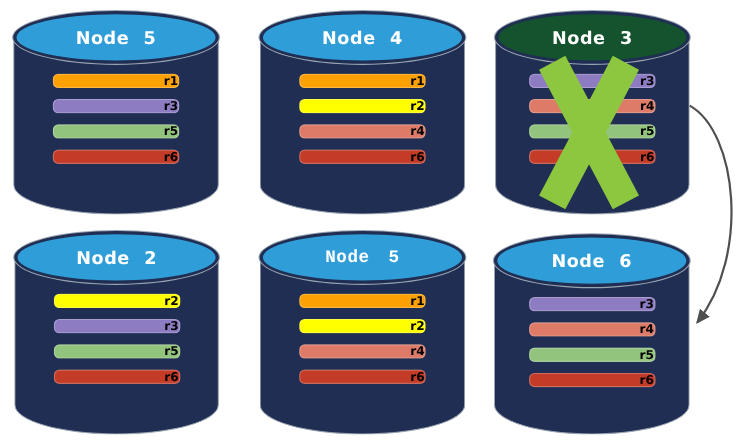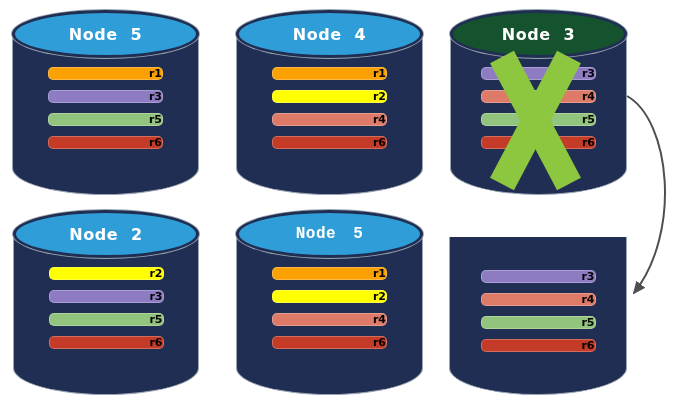--- a/index.html
+++ b/index.html
@@ -154,20 +154,23 @@
         <div class="bar" style="background: rgb(221, 123, 104);">
           <span style="color: rgb(0, 0, 0);">r4</span>
         </div>
         <div class="bar" style="background: rgb(147, 196, 125);">
           <span style="color: rgb(0, 0, 0);">r5</span>
         </div>
         <div class="bar" style="background: rgb(196, 59, 39);">
           <span style="color: rgb(0, 0, 0);">r6</span>
         </div>
       </div>
+      <div class="cyl-top" style="background: rgb(47, 158, 216); border-color: rgb(31, 46, 82); box-shadow: rgb(154, 165, 178) 0px 0px 0px 1px;">
+        <span class="node-title" style="color: rgb(255, 255, 255);">Node 6</span>
+      </div>
     </div>
   <svg class="overlay" width="676" height="402" viewBox="0 0 676 402">
     <defs>
       <marker id="arrowhead" viewBox="0 0 10 10" refX="8.5" refY="5" markerWidth="6.5" markerHeight="6.5" orient="auto-start-reverse">
         <path id="arrowhead-path" d="M0,0.6 L10,5 L0,9.4 z" fill="#4F4F4F"></path>
       </marker>
     </defs>
     <g>
       <line id="xline1" x1="502" y1="57" x2="569" y2="184" stroke-width="27" stroke="#8DC63F"></line>
       <line id="xline2" x1="569" y1="57" x2="502" y2="184" stroke-width="27" stroke="#8DC63F"></line>

